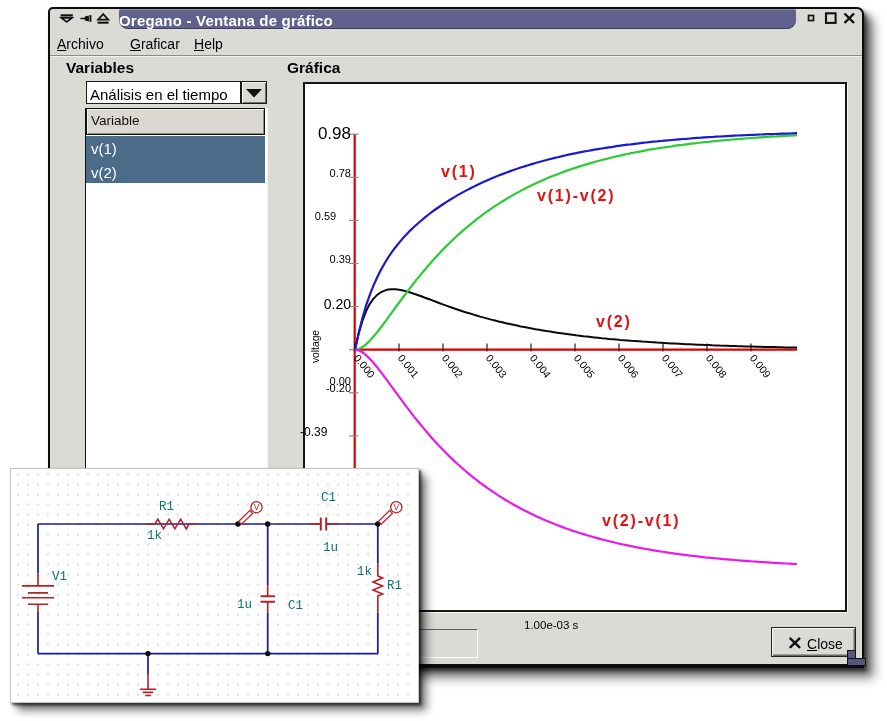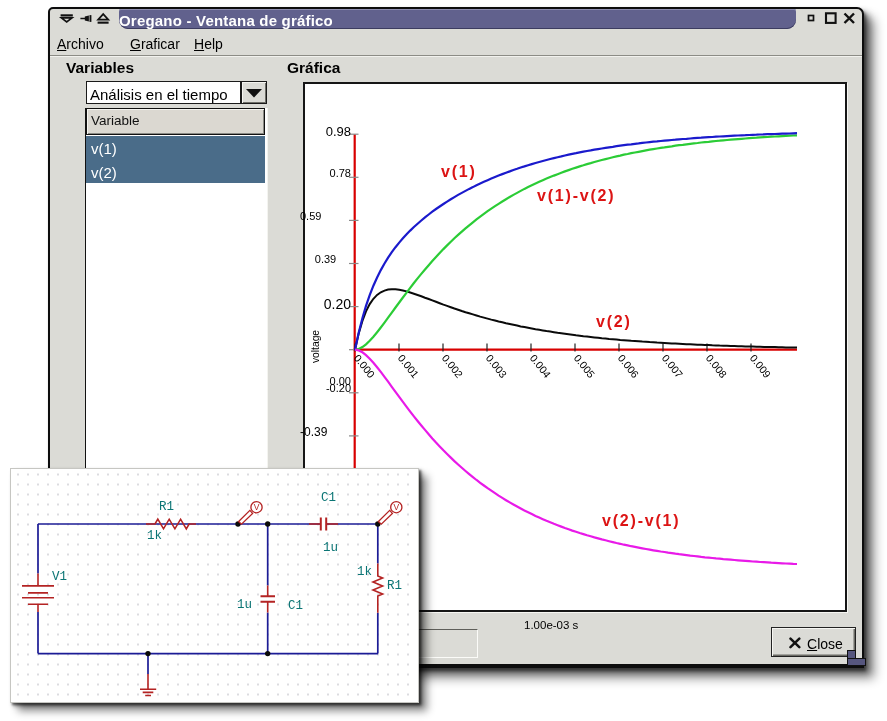--- a/index.html
+++ b/index.html
@@ -82,24 +82,24 @@
     <line x1="619.0" y1="343.5" x2="619.0" y2="351.5" stroke="#222" stroke-width="1.2"></line>
     <line x1="663.0" y1="343.5" x2="663.0" y2="351.5" stroke="#222" stroke-width="1.2"></line>
     <line x1="707.0" y1="343.5" x2="707.0" y2="351.5" stroke="#222" stroke-width="1.2"></line>
     <line x1="751.0" y1="343.5" x2="751.0" y2="351.5" stroke="#222" stroke-width="1.2"></line>
   <polyline points="355.0,349.7 358.7,333.4 362.4,320.9 366.0,311.3 369.7,304.1 373.4,298.8 377.1,294.9 380.8,292.3 384.5,290.6 388.1,289.6 391.8,289.3 395.5,289.3 399.2,289.8 402.9,290.5 406.6,291.4 410.2,292.5 413.9,293.7 417.6,295.0 421.3,296.3 425.0,297.7 428.7,299.0 432.3,300.4 436.0,301.8 439.7,303.2 443.4,304.6 447.1,305.9 450.8,307.2 454.4,308.5 458.1,309.7 461.8,311.0 465.5,312.2 469.2,313.3 472.9,314.4 476.5,315.5 480.2,316.6 483.9,317.6 487.6,318.6 491.3,319.6 495.0,320.5 498.6,321.5 502.3,322.3 506.0,323.2 509.7,324.0 513.4,324.8 517.1,325.6 520.7,326.4 524.4,327.1 528.1,327.8 531.8,328.5 535.5,329.2 539.2,329.8 542.8,330.4 546.5,331.1 550.2,331.6 553.9,332.2 557.6,332.8 561.3,333.3 564.9,333.8 568.6,334.3 572.3,334.8 576.0,335.3 579.7,335.7 583.4,336.2 587.0,336.6 590.7,337.0 594.4,337.4 598.1,337.8 601.8,338.2 605.5,338.5 609.1,338.9 612.8,339.2 616.5,339.5 620.2,339.9 623.9,340.2 627.6,340.5 631.2,340.8 634.9,341.0 638.6,341.3 642.3,341.6 646.0,341.8 649.7,342.1 653.3,342.3 657.0,342.6 660.7,342.8 664.4,343.0 668.1,343.2 671.8,343.4 675.4,343.6 679.1,343.8 682.8,344.0 686.5,344.2 690.2,344.3 693.9,344.5 697.5,344.7 701.2,344.8 704.9,345.0 708.6,345.1 712.3,345.3 716.0,345.4 719.6,345.6 723.3,345.7 727.0,345.8 730.7,345.9 734.4,346.0 738.0,346.2 741.7,346.3 745.4,346.4 749.1,346.5 752.8,346.6 756.5,346.7 760.1,346.8 763.8,346.9 767.5,347.0 771.2,347.0 774.9,347.1 778.6,347.2 782.2,347.3 785.9,347.4 789.6,347.4 793.3,347.5 797.0,347.6" fill="none" stroke="#0a0a0a" stroke-width="2"></polyline>
   <polyline points="355.0,349.7 358.7,349.0 362.4,347.1 366.0,344.3 369.7,340.7 373.4,336.7 377.1,332.2 380.8,327.5 384.5,322.6 388.1,317.7 391.8,312.6 395.5,307.5 399.2,302.5 402.9,297.5 406.6,292.6 410.2,287.8 413.9,283.0 417.6,278.4 421.3,273.9 425.0,269.5 428.7,265.2 432.3,261.0 436.0,256.9 439.7,253.0 443.4,249.1 447.1,245.4 450.8,241.8 454.4,238.3 458.1,234.9 461.8,231.6 465.5,228.4 469.2,225.3 472.9,222.3 476.5,219.4 480.2,216.6 483.9,213.9 487.6,211.2 491.3,208.7 495.0,206.2 498.6,203.8 502.3,201.5 506.0,199.2 509.7,197.0 513.4,194.9 517.1,192.9 520.7,190.9 524.4,188.9 528.1,187.1 531.8,185.3 535.5,183.5 539.2,181.8 542.8,180.2 546.5,178.6 550.2,177.1 553.9,175.6 557.6,174.2 561.3,172.8 564.9,171.4 568.6,170.1 572.3,168.8 576.0,167.6 579.7,166.4 583.4,165.3 587.0,164.1 590.7,163.1 594.4,162.0 598.1,161.0 601.8,160.0 605.5,159.1 609.1,158.2 612.8,157.3 616.5,156.4 620.2,155.6 623.9,154.7 627.6,154.0 631.2,153.2 634.9,152.5 638.6,151.8 642.3,151.1 646.0,150.4 649.7,149.7 653.3,149.1 657.0,148.5 660.7,147.9 664.4,147.4 668.1,146.8 671.8,146.3 675.4,145.7 679.1,145.2 682.8,144.8 686.5,144.3 690.2,143.8 693.9,143.4 697.5,143.0 701.2,142.5 704.9,142.1 708.6,141.8 712.3,141.4 716.0,141.0 719.6,140.7 723.3,140.3 727.0,140.0 730.7,139.7 734.4,139.4 738.0,139.1 741.7,138.8 745.4,138.5 749.1,138.2 752.8,137.9 756.5,137.7 760.1,137.4 763.8,137.2 767.5,137.0 771.2,136.7 774.9,136.5 778.6,136.3 782.2,136.1 785.9,135.9 789.6,135.7 793.3,135.5 797.0,135.4" fill="none" stroke="#2bcc36" stroke-width="2.2"></polyline>
   <polyline points="355.0,349.7 358.7,332.7 362.4,318.3 366.0,305.9 369.7,295.1 373.4,285.7 377.1,277.5 380.8,270.1 384.5,263.5 388.1,257.6 391.8,252.2 395.5,247.2 399.2,242.6 402.9,238.3 406.6,234.3 410.2,230.6 413.9,227.0 417.6,223.7 421.3,220.5 425.0,217.4 428.7,214.5 432.3,211.7 436.0,209.0 439.7,206.5 443.4,204.0 447.1,201.6 450.8,199.3 454.4,197.1 458.1,194.9 461.8,192.9 465.5,190.9 469.2,188.9 472.9,187.1 476.5,185.2 480.2,183.5 483.9,181.8 487.6,180.2 491.3,178.6 495.0,177.0 498.6,175.5 502.3,174.1 506.0,172.7 509.7,171.4 513.4,170.0 517.1,168.8 520.7,167.5 524.4,166.4 528.1,165.2 531.8,164.1 535.5,163.0 539.2,162.0 542.8,161.0 546.5,160.0 550.2,159.0 553.9,158.1 557.6,157.2 561.3,156.4 564.9,155.5 568.6,154.7 572.3,153.9 576.0,153.2 579.7,152.4 583.4,151.7 587.0,151.0 590.7,150.4 594.4,149.7 598.1,149.1 601.8,148.5 605.5,147.9 609.1,147.3 612.8,146.8 616.5,146.2 620.2,145.7 623.9,145.2 627.6,144.7 631.2,144.3 634.9,143.8 638.6,143.4 642.3,142.9 646.0,142.5 649.7,142.1 653.3,141.7 657.0,141.4 660.7,141.0 664.4,140.6 668.1,140.3 671.8,140.0 675.4,139.7 679.1,139.3 682.8,139.0 686.5,138.8 690.2,138.5 693.9,138.2 697.5,137.9 701.2,137.7 704.9,137.4 708.6,137.2 712.3,137.0 716.0,136.7 719.6,136.5 723.3,136.3 727.0,136.1 730.7,135.9 734.4,135.7 738.0,135.5 741.7,135.3 745.4,135.2 749.1,135.0 752.8,134.8 756.5,134.7 760.1,134.5 763.8,134.4 767.5,134.2 771.2,134.1 774.9,134.0 778.6,133.8 782.2,133.7 785.9,133.6 789.6,133.5 793.3,133.3 797.0,133.2" fill="none" stroke="#1a1acc" stroke-width="2.2"></polyline>
   <polyline points="355.0,349.7 358.7,350.4 362.4,352.3 366.0,355.1 369.7,358.7 373.4,362.7 377.1,367.2 380.8,371.9 384.5,376.8 388.1,381.7 391.8,386.8 395.5,391.9 399.2,396.9 402.9,401.9 406.6,406.8 410.2,411.6 413.9,416.4 417.6,421.0 421.3,425.5 425.0,429.9 428.7,434.2 432.3,438.4 436.0,442.5 439.7,446.4 443.4,450.3 447.1,454.0 450.8,457.6 454.4,461.1 458.1,464.5 461.8,467.8 465.5,471.0 469.2,474.1 472.9,477.1 476.5,480.0 480.2,482.8 483.9,485.5 487.6,488.2 491.3,490.7 495.0,493.2 498.6,495.6 502.3,497.9 506.0,500.2 509.7,502.4 513.4,504.5 517.1,506.5 520.7,508.5 524.4,510.5 528.1,512.3 531.8,514.1 535.5,515.9 539.2,517.6 542.8,519.2 546.5,520.8 550.2,522.3 553.9,523.8 557.6,525.2 561.3,526.6 564.9,528.0 568.6,529.3 572.3,530.6 576.0,531.8 579.7,533.0 583.4,534.1 587.0,535.3 590.7,536.3 594.4,537.4 598.1,538.4 601.8,539.4 605.5,540.3 609.1,541.2 612.8,542.1 616.5,543.0 620.2,543.8 623.9,544.7 627.6,545.4 631.2,546.2 634.9,546.9 638.6,547.6 642.3,548.3 646.0,549.0 649.7,549.7 653.3,550.3 657.0,550.9 660.7,551.5 664.4,552.0 668.1,552.6 671.8,553.1 675.4,553.7 679.1,554.2 682.8,554.6 686.5,555.1 690.2,555.6 693.9,556.0 697.5,556.4 701.2,556.9 704.9,557.3 708.6,557.6 712.3,558.0 716.0,558.4 719.6,558.7 723.3,559.1 727.0,559.4 730.7,559.7 734.4,560.0 738.0,560.3 741.7,560.6 745.4,560.9 749.1,561.2 752.8,561.5 756.5,561.7 760.1,562.0 763.8,562.2 767.5,562.4 771.2,562.7 774.9,562.9 778.6,563.1 782.2,563.3 785.9,563.5 789.6,563.7 793.3,563.9 797.0,564.0" fill="none" stroke="#e81ae8" stroke-width="2.2"></polyline>
 </svg>
 
-<div style="position:absolute;left:300px;top:123.7px;width:51px;text-align:right;font-size:13px;color:#000;">0.98</div>
+<div style="position:absolute;left:300px;top:123.7px;width:51px;text-align:right;font-size:17px;color:#000;">0.98</div>
 <div style="position:absolute;left:300px;top:166.8px;width:51px;text-align:right;font-size:11px;color:#000;">0.78</div>
-<div style="position:absolute;left:300px;top:209.9px;width:51px;text-align:left;font-size:11px;color:#000;">0.59</div>
-<div style="position:absolute;left:300px;top:253.0px;width:51px;text-align:center;font-size:11px;color:#000;">0.39</div>
+<div style="position:absolute;left:300px;top:209.9px;width:51px;text-align:center;font-size:11px;color:#000;">0.59</div>
+<div style="position:absolute;left:300px;top:253.0px;width:51px;text-align:right;font-size:11px;color:#000;">0.39</div>
 <div style="position:absolute;left:300px;top:296.1px;width:51px;text-align:right;font-size:14px;color:#000;">0.20</div>
 <div style="position:absolute;left:300px;top:339.2px;width:51px;text-align:right;font-size:11px;color:#000;margin-top:36px;">0.00</div>
 <div style="position:absolute;left:300px;top:382.3px;width:51px;text-align:right;font-size:11px;color:#000;">-0.20</div>
 <div style="position:absolute;left:300px;top:425.4px;width:51px;text-align:left;font-size:12px;color:#000;">-0.39</div>
 <div style="position:absolute;left:361.0px;top:352px;font-size:10.5px;color:#000;transform:rotate(51deg);transform-origin:0 0;white-space:nowrap;">0.000</div>
 <div style="position:absolute;left:405.0px;top:352px;font-size:10.5px;color:#000;transform:rotate(51deg);transform-origin:0 0;white-space:nowrap;">0.001</div>
 <div style="position:absolute;left:449.0px;top:352px;font-size:10.5px;color:#000;transform:rotate(51deg);transform-origin:0 0;white-space:nowrap;">0.002</div>
 <div style="position:absolute;left:493.0px;top:352px;font-size:10.5px;color:#000;transform:rotate(51deg);transform-origin:0 0;white-space:nowrap;">0.003</div>
 <div style="position:absolute;left:537.0px;top:352px;font-size:10.5px;color:#000;transform:rotate(51deg);transform-origin:0 0;white-space:nowrap;">0.004</div>
 <div style="position:absolute;left:581.0px;top:352px;font-size:10.5px;color:#000;transform:rotate(51deg);transform-origin:0 0;white-space:nowrap;">0.005</div>

